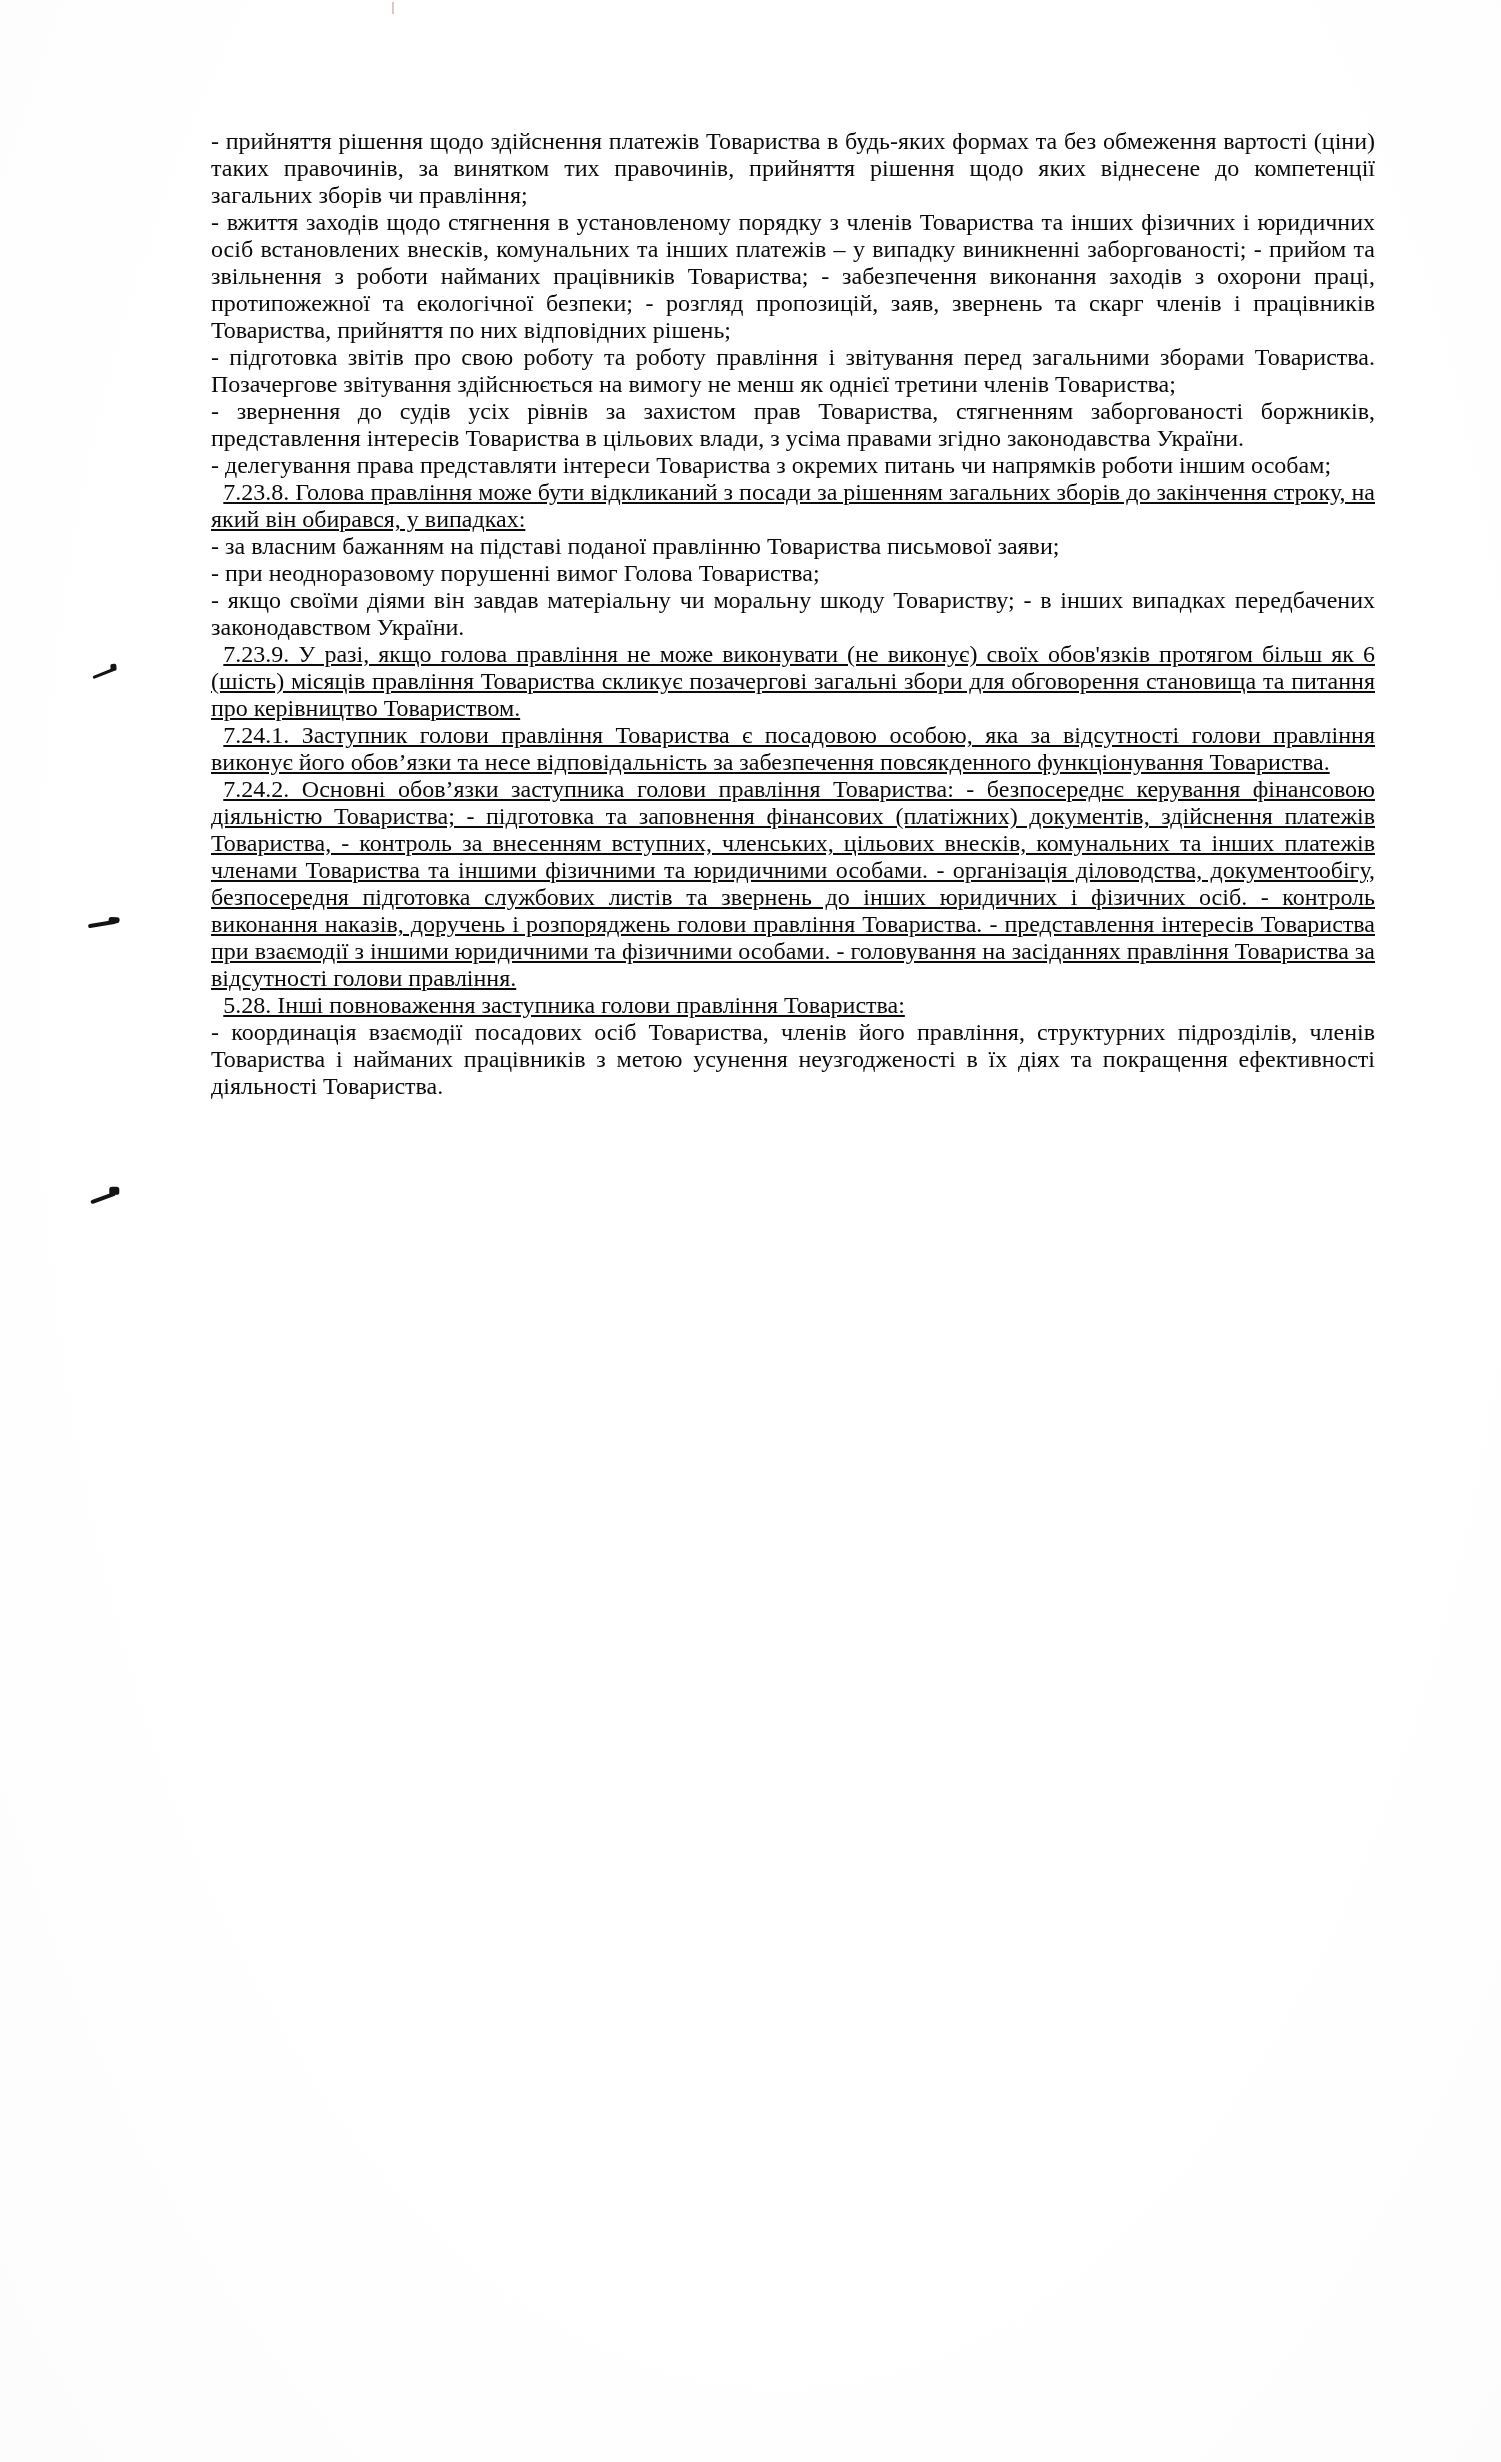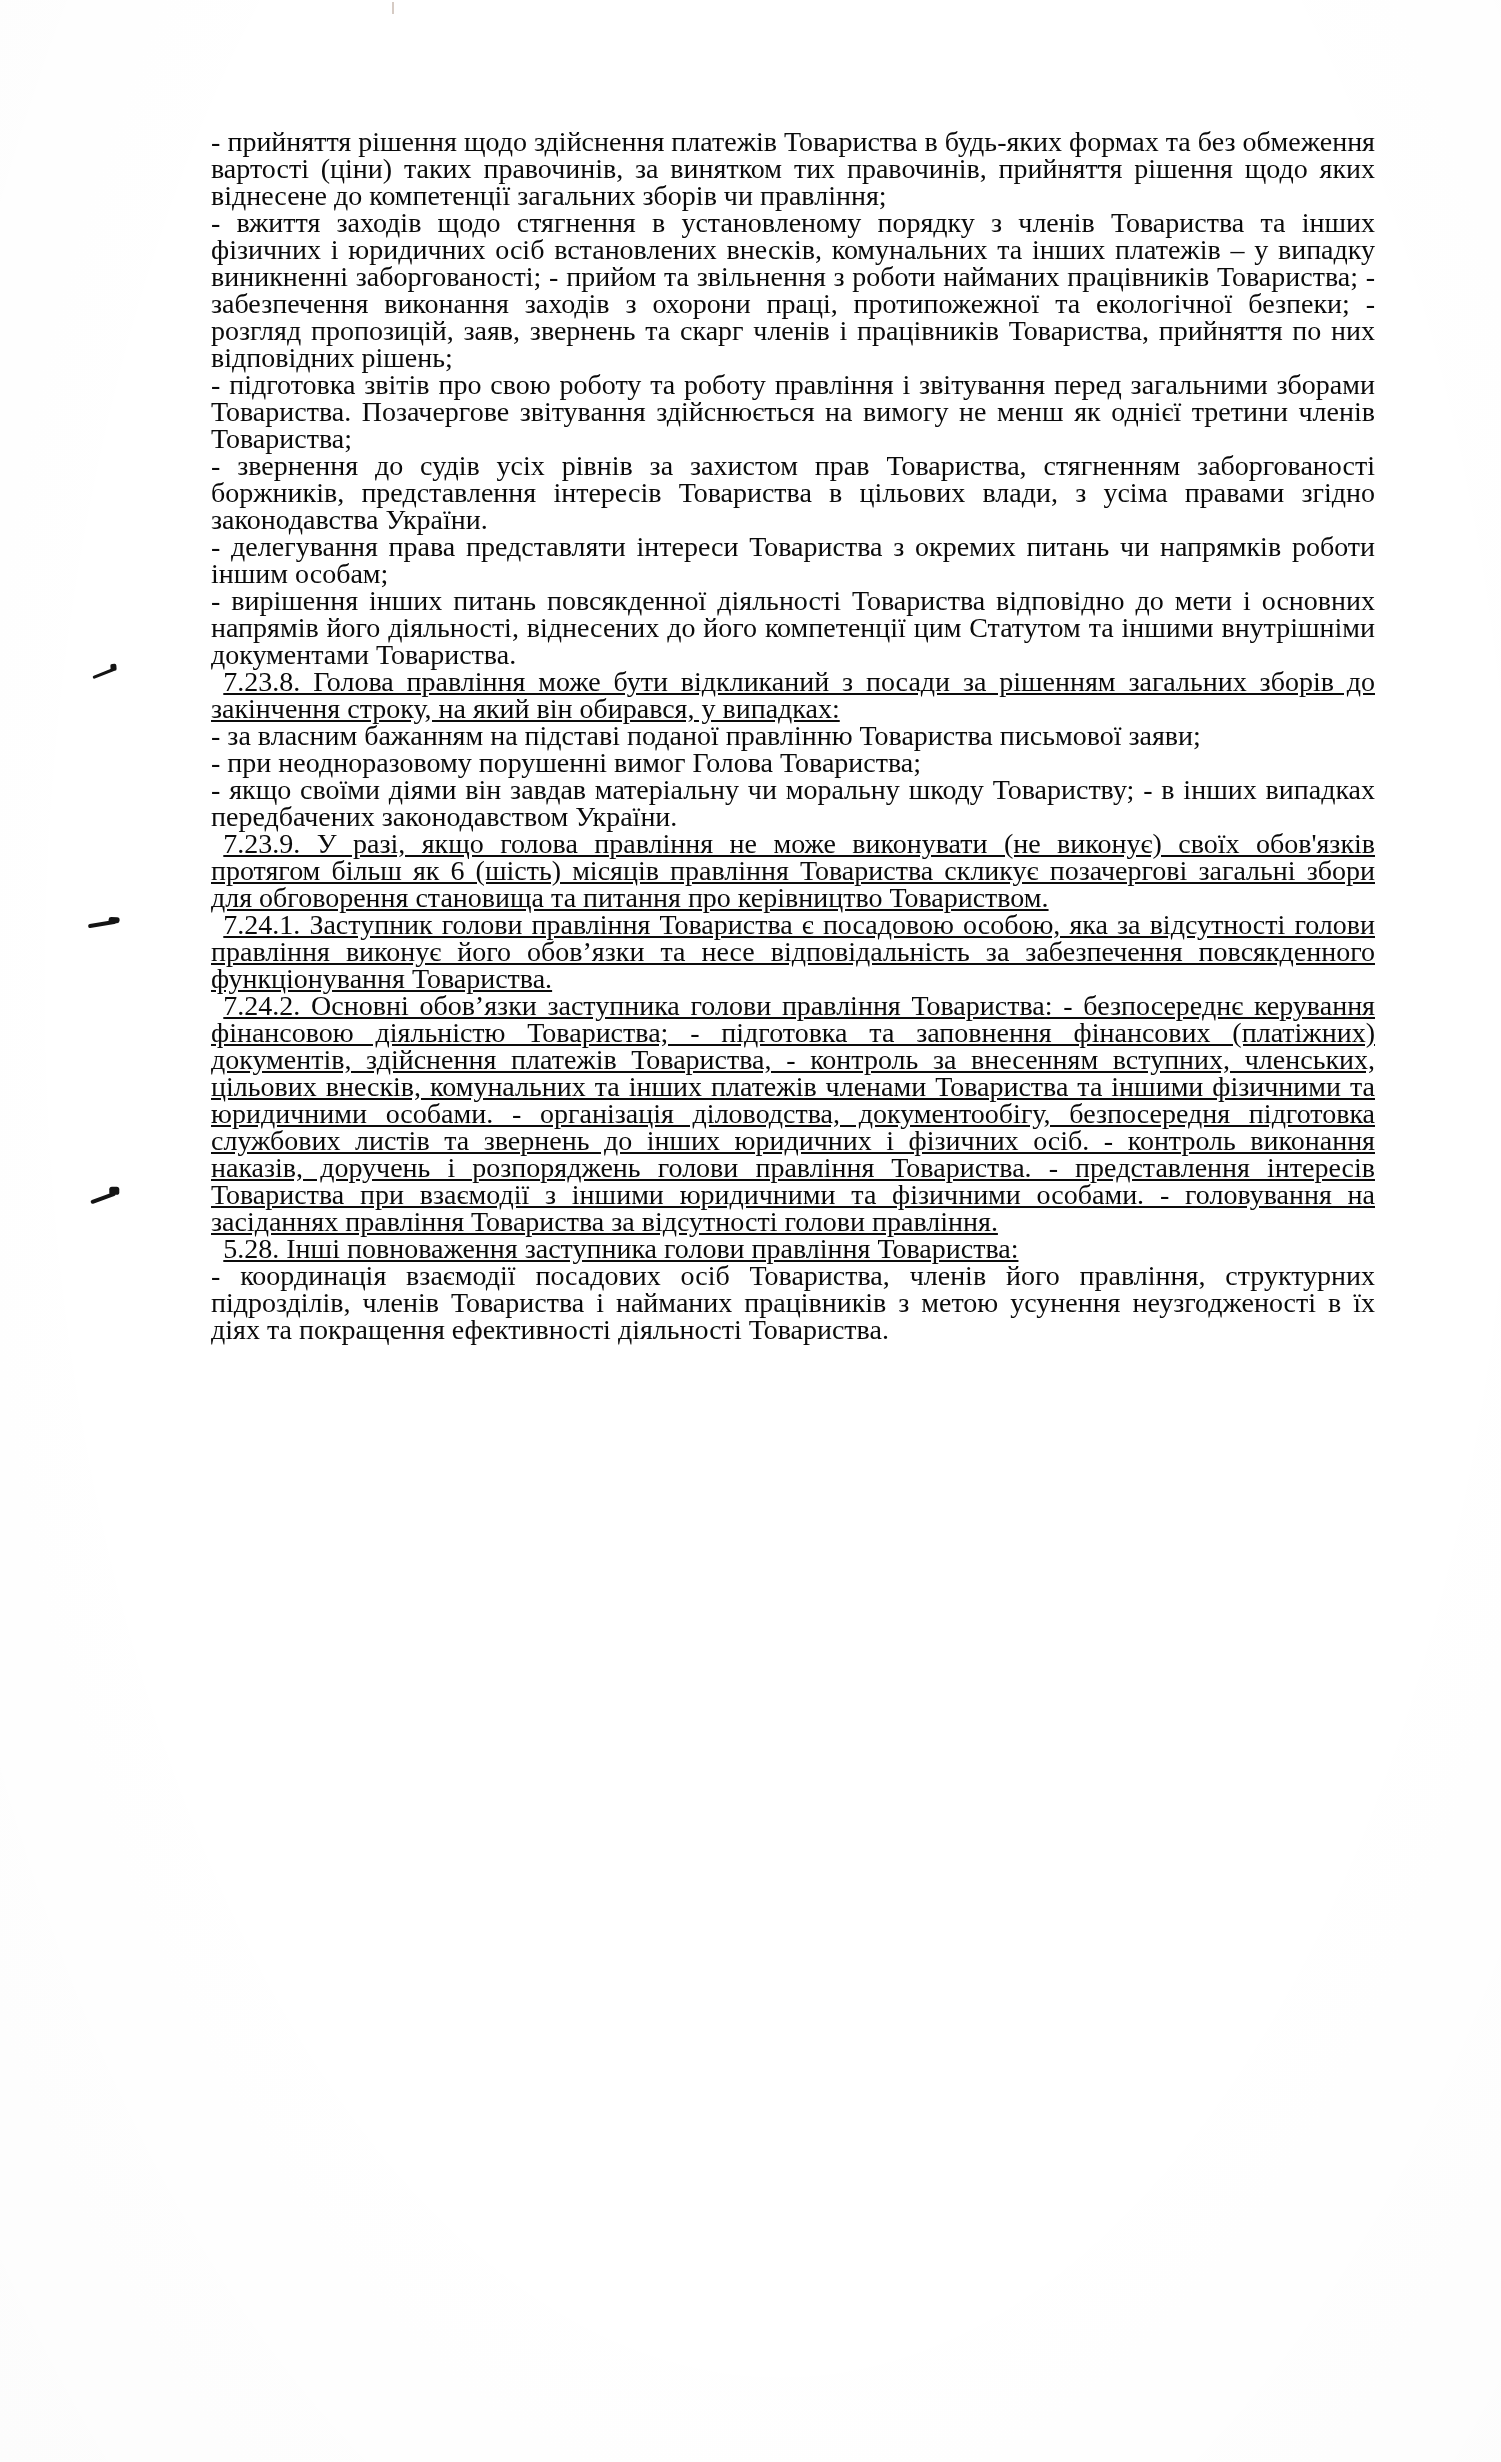--- a/index.html
+++ b/index.html
@@ -30,21 +30,21 @@
     background:
       radial-gradient(ellipse at 52% 40%, rgba(255,255,255,0) 60%, rgba(0,0,0,0.012) 100%);
     pointer-events: none;
   }
 
   #text-block {
     position: absolute;
     left: 211px;
     top: 128px;
     width: 1164px;
-    font-size: 28px;
+    font-size: 24px;
     line-height: 27px;
     color: #0b0b0b;
     text-align: justify;
     text-justify: inter-word;
     -webkit-font-smoothing: none;
   }
 
   p {
     margin: 0;
     padding: 0;
@@ -156,21 +156,20 @@
   <span class="speck s2"></span>
   <span class="speck s3"></span>
 
   <div id="text-block">
 
     <p class="dash">- прийняття рішення щодо здійснення платежів Товариства в будь-яких формах та без обмеження вартості (ціни) таких правочинів, за винятком тих правочинів, прийняття рішення щодо яких віднесене до компетенції загальних зборів чи правління;</p>
     <p class="dash">- вжиття заходів щодо стягнення в установленому порядку з членів Товариства та інших фізичних і юридичних осіб встановлених внесків, комунальних та інших платежів – у випадку виникненні заборгованості; - прийом та звільнення з роботи найманих працівників Товариства; - забезпечення виконання заходів з охорони праці, протипожежної та екологічної безпеки; - розгляд пропозицій, заяв, звернень та скарг членів і працівників Товариства, прийняття по них відповідних рішень;</p>
     <p class="dash last-short">- підготовка звітів про свою роботу та роботу правління і звітування перед загальними зборами Товариства. Позачергове звітування здійснюється на вимогу не менш як однієї третини членів Товариства;</p>
     <p class="dash last-short">- звернення до судів усіх рівнів за захистом прав Товариства, стягненням заборгованості боржників, представлення інтересів Товариства в цільових влади, з усіма правами згідно законодавства України.</p>
     <p class="dash last-short">- делегування права представляти інтереси Товариства з окремих питань чи напрямків роботи іншим особам;</p>
-    <p class="dash last-short">- вирішення інших питань повсякденної діяльності Товариства відповідно до мети і основних напрямів його діяльності, віднесених до його компетенції цим Статутом та іншими внутрішніми документами Товариства.</p>
     <p class="num last-short">7.23.8. Голова правління може бути відкликаний з посади за рішенням загальних зборів до закінчення строку, на який він обирався, у випадках:</p>
     <p class="dash last-short">- за власним бажанням на підставі поданої правлінню Товариства письмової заяви;</p>
     <p class="dash last-short">- при неодноразовому порушенні вимог Голова Товариства;</p>
     <p class="dash last-short">- якщо своїми діями він завдав матеріальну чи моральну шкоду Товариству; - в інших випадках передбачених законодавством України.</p>
     <p class="num last-short">7.23.9. У разі, якщо голова правління не може виконувати (не виконує) своїх обов'язків протягом більш як 6 (шість) місяців правління Товариства скликує позачергові загальні збори для обговорення становища та питання про керівництво Товариством.</p>
     <p class="num last-short">7.24.1. Заступник голови правління Товариства є посадовою особою, яка за відсутності голови правління виконує його обов’язки та несе відповідальність за забезпечення повсякденного функціонування Товариства.</p>
     <p class="num last-short">7.24.2. Основні обов’язки заступника голови правління Товариства: - безпосереднє керування фінансовою діяльністю Товариства; - підготовка та заповнення фінансових (платіжних) документів, здійснення платежів Товариства, - контроль за внесенням вступних, членських, цільових внесків, комунальних та інших платежів членами Товариства та іншими фізичними та юридичними особами. - організація діловодства, документообігу, безпосередня підготовка службових листів та звернень до інших юридичних і фізичних осіб. - контроль виконання наказів, доручень і розпоряджень голови правління Товариства. - представлення інтересів Товариства при взаємодії з іншими юридичними та фізичними особами. - головування на засіданнях правління Товариства за відсутності голови правління.</p>
     <p class="num last-short">5.28. Інші повноваження заступника голови правління Товариства:</p>
     <p class="dash last-short">- координація взаємодії посадових осіб Товариства, членів його правління, структурних підрозділів, членів Товариства і найманих працівників з метою усунення неузгодженості в їх діях та покращення ефективності діяльності Товариства.</p>
 

